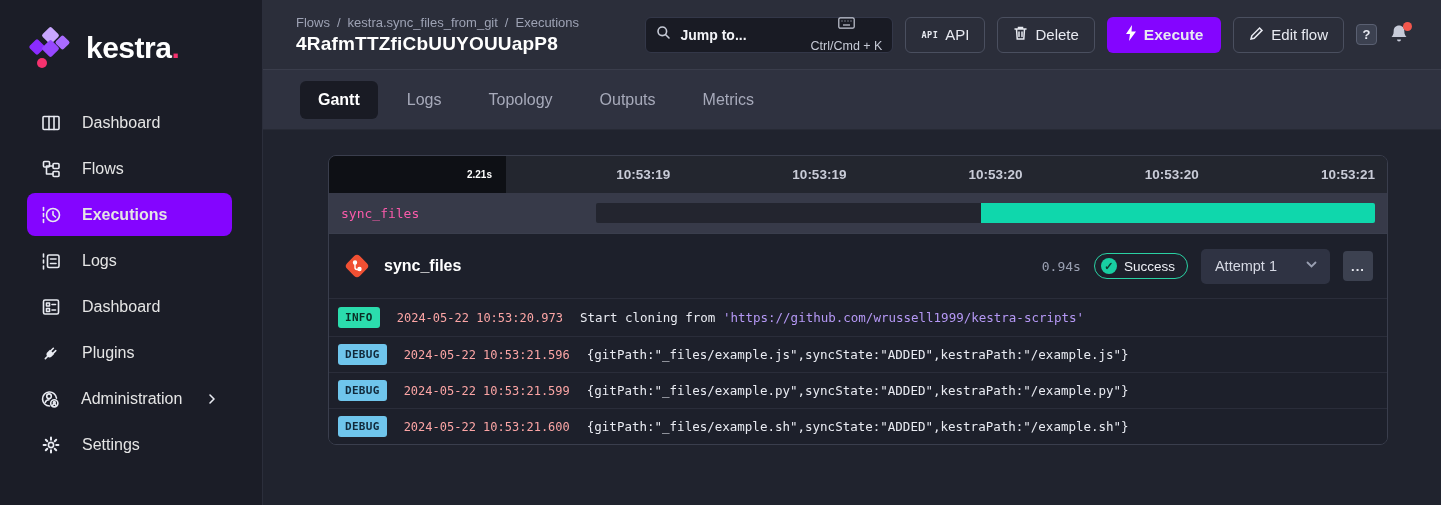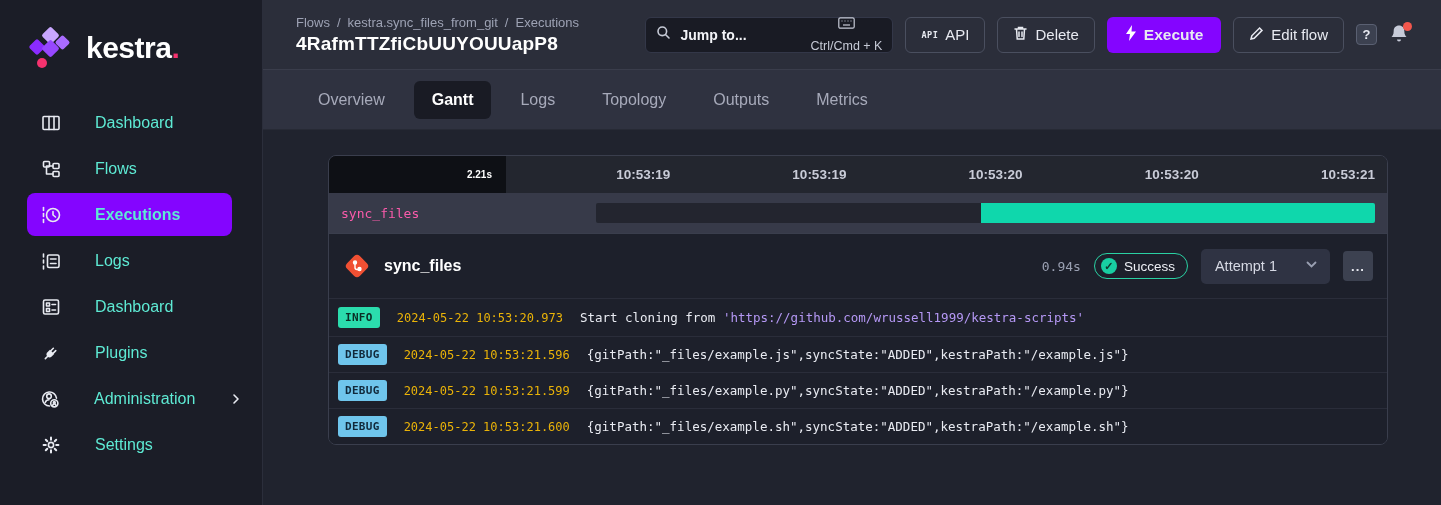--- a/index.html
+++ b/index.html
@@ -15,22 +15,22 @@
   .logo-mark .dmd { position:absolute; width:13px; height:13px; transform:rotate(45deg); border-radius:2px; }
   .logo-mark .d1 { left:14px; top:3px;  background:#C9A7FF; }
   .logo-mark .d2 { left:27px; top:11px; background:#A96BFF; width:11px; height:11px;}
   .logo-mark .d3 { left:1px;  top:15px; background:#8A2BFF; width:12px; height:12px;}
   .logo-mark .d4 { left:14px; top:16px; background:#9747FF; }
   .logo-mark .pdot { position:absolute; left:7px; top:32px; width:10px; height:10px;
                      border-radius:50%; background:#F5326E; }
   .logo-text { color:#FFFFFF; font-size:30px; font-weight:bold; letter-spacing:-0.5px; }
   .logo-text .dot { color:#F5326E; }
   .nav { margin-top:16px; }
-  .nav-item { display:flex; align-items:center; gap:34px; height:43px; margin:3px 30px 3px 27px;
-              padding:0 12px 0 13px; border-radius:8px; color:#5eead4; font-size:16px; cursor:pointer; }
+  .nav-item { display:flex; align-items:center; gap:21px; height:43px; margin:3px 30px 3px 27px;
+              padding:0 12px 0 13px; border-radius:8px; color:#e5e5e5; font-size:16px; cursor:pointer; }
   .nav-item.active { background:#8405FF; font-weight:bold; }
   .nav-item .nicon { width:21px; height:21px; display:flex; align-items:center; justify-content:center; }
   .nav-item svg { stroke:#E8EAF1; fill:none; stroke-width:1.6; stroke-linecap:round; stroke-linejoin:round; }
   .chev-right { margin-left:auto; }
 
   
   .main { flex:1; display:flex; flex-direction:column; }
 
   .topbar { height:70px; background:#2B2E3A; display:flex; align-items:center;
             padding:0 30px 0 33px; gap:12px; border-bottom:1px solid #3A3D4B; }
@@ -106,21 +106,21 @@
 
   
   .log-row { height:36px; display:flex; align-items:center; gap:17px; padding:0 14px 0 9px;
              border-top:1px solid #2A2D3A; background:#1D202B;
              font-family:"DejaVu Sans Mono", monospace; }
   .log-row.first { height:38px; }
   .level-badge { height:21px; display:flex; align-items:center; justify-content:center; padding:0 7px;
                  border-radius:3px; font-size:11px; font-weight:bold; letter-spacing:0.3px; }
   .level-INFO  { background:#2BDCAD; color:#0B2E26; }
   .level-DEBUG { background:#6FC5EC; color:#11293B; }
-  .log-ts { color:#eab308; font-size:12px; white-space:nowrap; }
+  .log-ts { color:#fca5a5; font-size:12px; white-space:nowrap; }
   .log-msg { color:#E9EBF2; font-size:12.5px; white-space:nowrap; }
   .log-link { color:#B598F5; cursor:pointer; }
 </style>
 </head>
 <body>
 
 <div class="app">
 
   <aside class="sidebar">
     <div class="logo">
@@ -303,21 +303,20 @@
       <div class="help-btn">?</div>
       <div class="bell-wrap">
         <svg width="20" height="22" viewBox="0 0 20 22">
             <path d="M10 2.5c-3.2 0-5.3 2.3-5.3 5.5 0 3.8-1.4 5.2-2.2 6h15c-.8-.8-2.2-2.2-2.2-6 0-3.2-2.1-5.5-5.3-5.5z M8 16.5a2 2 0 0 0 4 0"></path>
           </svg>
         <span class="bell-dot"></span>
       </div>
     </header>
 
     <nav class="tabsbar">
-      <div class="tab">Overview</div>
       <div class="tab active">Gantt</div>
       <div class="tab">Logs</div>
       <div class="tab">Topology</div>
       <div class="tab">Outputs</div>
       <div class="tab">Metrics</div>
     </nav>
 
     <section class="content">
       <div class="card">
 

